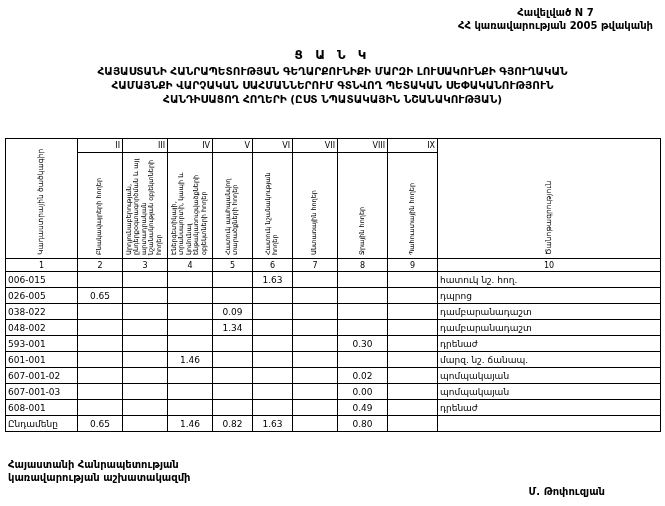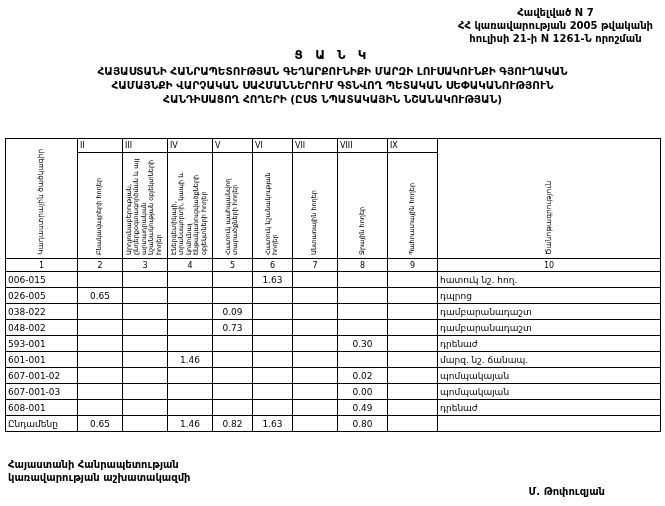--- a/index.html
+++ b/index.html
@@ -20,21 +20,21 @@
   .main-title {
     position:absolute; top:65px; left:0; right:0;
     text-align:center; font-size:10.5px; font-weight:bold; line-height:1.32;
   }
   table.doc-table {
     position:absolute; top:138px; left:5px;
     border-collapse:collapse; table-layout:fixed; width:655px;
     font-size:9px;
   }
   .doc-table td { border:1px solid #000; padding:1px 2px; vertical-align:middle; }
-  .roman-cell { height:14px; text-align:left; font-size:8px; }
+  .roman-cell { height:14px; text-align:right; font-size:8px; }
   .vhead { height:106px; text-align:center; overflow:hidden; }
   .vhead.span2 { height:120px; }
   .vert {
     display:inline-block;
     writing-mode:vertical-rl; transform:rotate(180deg);
     font-size:6.5px; line-height:1.15; height:100px;
     white-space:normal; text-align:left;
   }
   .vhead.span2 .vert { font-size:7.5px; height:114px; }
   .numline-cell { height:13px; text-align:center; font-size:8px; }
@@ -49,21 +49,20 @@
     position:absolute; right:60px; top:486px;
     font-size:10px; font-weight:bold;padding-left:37px;
   }
 </style>
 </head>
 <body>
 
 <div class="annex-block">
   <div>Հավելված N 7</div>
   <div>ՀՀ կառավարության 2005 թվականի</div>
-  <div>հուլիսի 21-ի N 1261-Ն որոշման</div>
 </div>
 
 <div class="list-heading">Ց Ա Ն Կ</div>
 
 <div class="main-title">
   <div>ՀԱՅԱՍՏԱՆԻ ՀԱՆՐԱՊԵՏՈՒԹՅԱՆ ԳԵՂԱՐՔՈՒՆԻՔԻ ՄԱՐԶԻ ԼՈՒՍԱԿՈՒՆՔԻ ԳՅՈՒՂԱԿԱՆ</div>
   <div>ՀԱՄԱՅՆՔԻ ՎԱՐՉԱԿԱՆ ՍԱՀՄԱՆՆԵՐՈՒՄ ԳՏՆՎՈՂ ՊԵՏԱԿԱՆ ՍԵՓԱԿԱՆՈՒԹՅՈՒՆ</div>
   <div>ՀԱՆԴԻՍԱՑՈՂ ՀՈՂԵՐԻ (ԸՍՏ ՆՊԱՏԱԿԱՅԻՆ ՆՇԱՆԱԿՈՒԹՅԱՆ)</div>
 </div>
 
@@ -153,21 +152,21 @@
         <td class="num-cell"></td>
         <td class="num-cell"></td>
         <td class="num-cell"></td>
         <td class="note-cell">դամբարանադաշտ</td>
       </tr>
       <tr>
         <td class="code-cell">048-002</td>
         <td class="num-cell"></td>
         <td class="num-cell"></td>
         <td class="num-cell"></td>
-        <td class="num-cell">0.73</td>
+        <td class="num-cell">1.34</td>
         <td class="num-cell"></td>
         <td class="num-cell"></td>
         <td class="num-cell"></td>
         <td class="num-cell"></td>
         <td class="note-cell">դամբարանադաշտ</td>
       </tr>
       <tr>
         <td class="code-cell">593-001</td>
         <td class="num-cell"></td>
         <td class="num-cell"></td>

